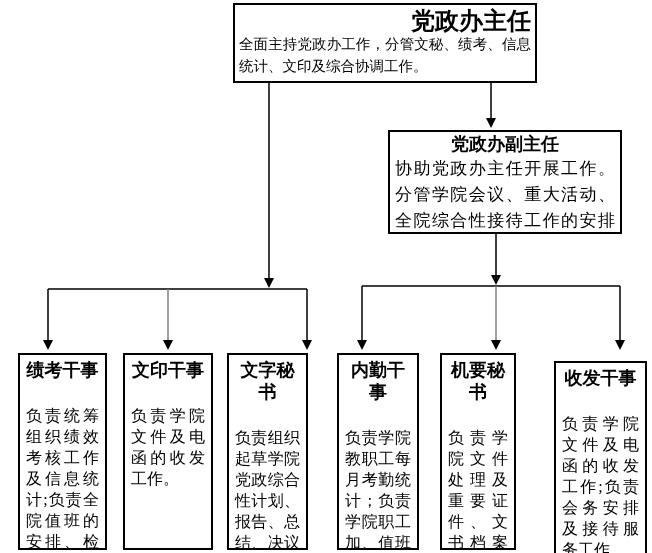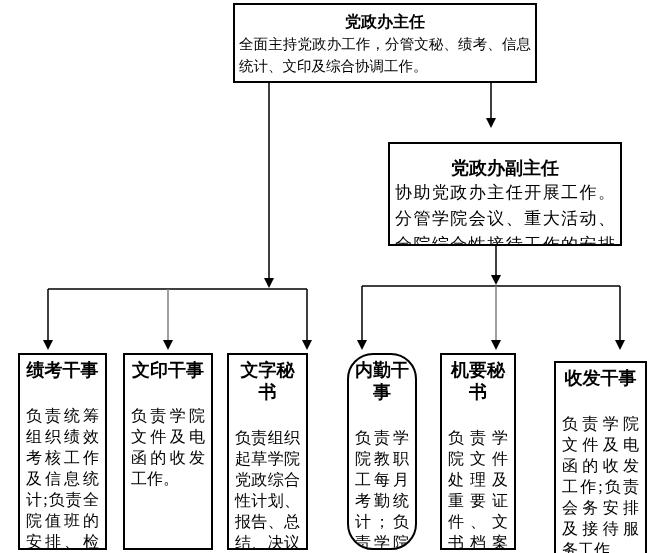--- a/index.html
+++ b/index.html
@@ -31,45 +31,45 @@
   }
   .box-body {
     text-align: justify;
   }
   
   .director {
     left: 233px; top: 3px;
     width: 304px; height: 80px;
     padding: 5px 4px 0 4px;
   }
-  .director .box-title { font-size: 16px; line-height: 23px; }
+  .director .box-title { font-size: 24px; line-height: 23px; text-align: right; }
   .director .box-body  { font-size: 14.5px; line-height: 22px; }
   
   .deputy {
-    left: 388px; top: 142px;
+    left: 388px; top: 130px;
     width: 234px; height: 104px;
-    padding: 12px 5px 0 5px;
+    padding: 0 5px 0 5px;
   }
   .deputy .box-title { font-size: 18px; line-height: 24px; }
   .deputy .box-body  { font-size: 17px; line-height: 26px; }
   
   .staff {
     top: 353px; height: 197px;
     padding: 4px 6px 0 6px;
   }
   .staff .box-title { font-size: 18px; line-height: 22px; }
   .staff .box-body  {
     margin-top: 24px;
     font-size: 16px;
     line-height: 21px;
   }
   .s1 { left: 18px;  width: 89px; }
   .s2 { left: 123px; width: 90px; }
   .s3 { left: 227px; width: 81px; }
-  .s4 { left: 347px; width: 70px; border-radius: 26px; }
+  .s4 { left: 337px; width: 82px; }
   .s5 { left: 440px; width: 76px; }
   .s6 { left: 554px; width: 93px; margin-top: 8px; }
 </style>
 </head>
 <body>
 
 <div class="canvas">
 
   <svg class="connector-svg" viewBox="0 0 652 553" xmlns="http://www.w3.org/2000/svg">
 

